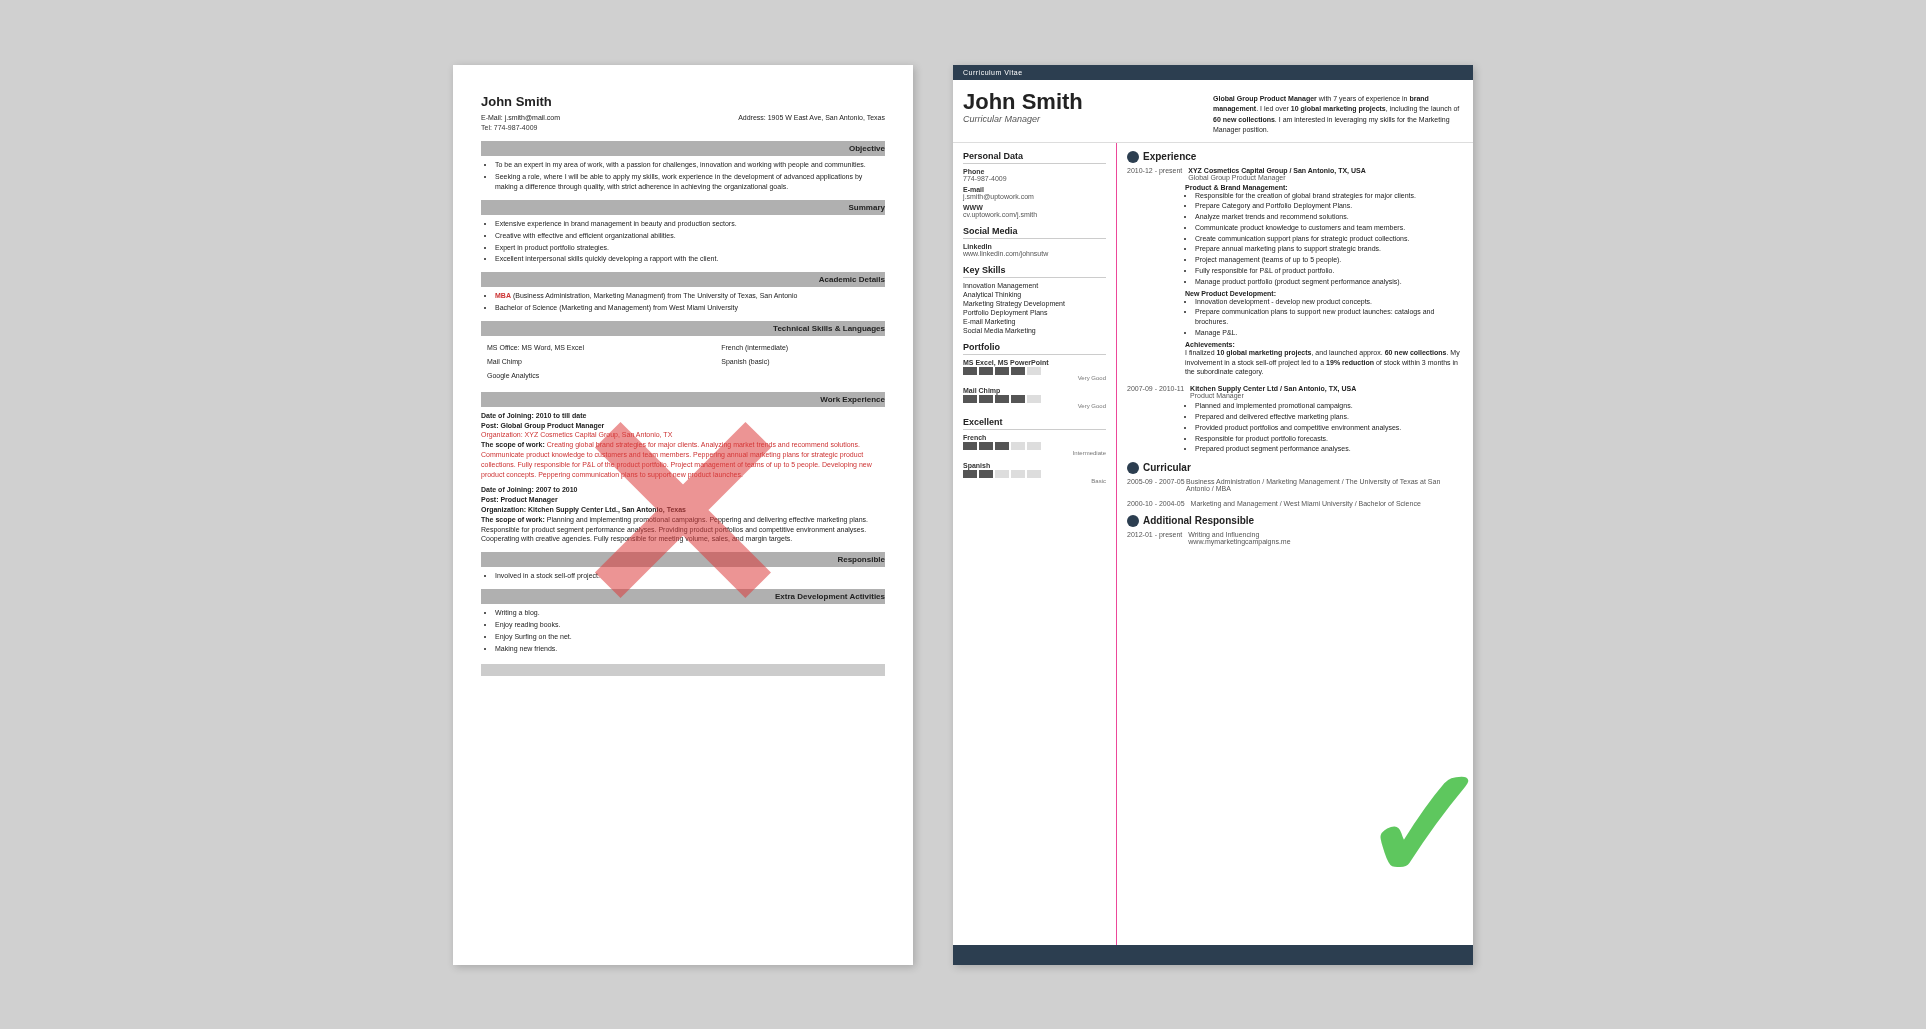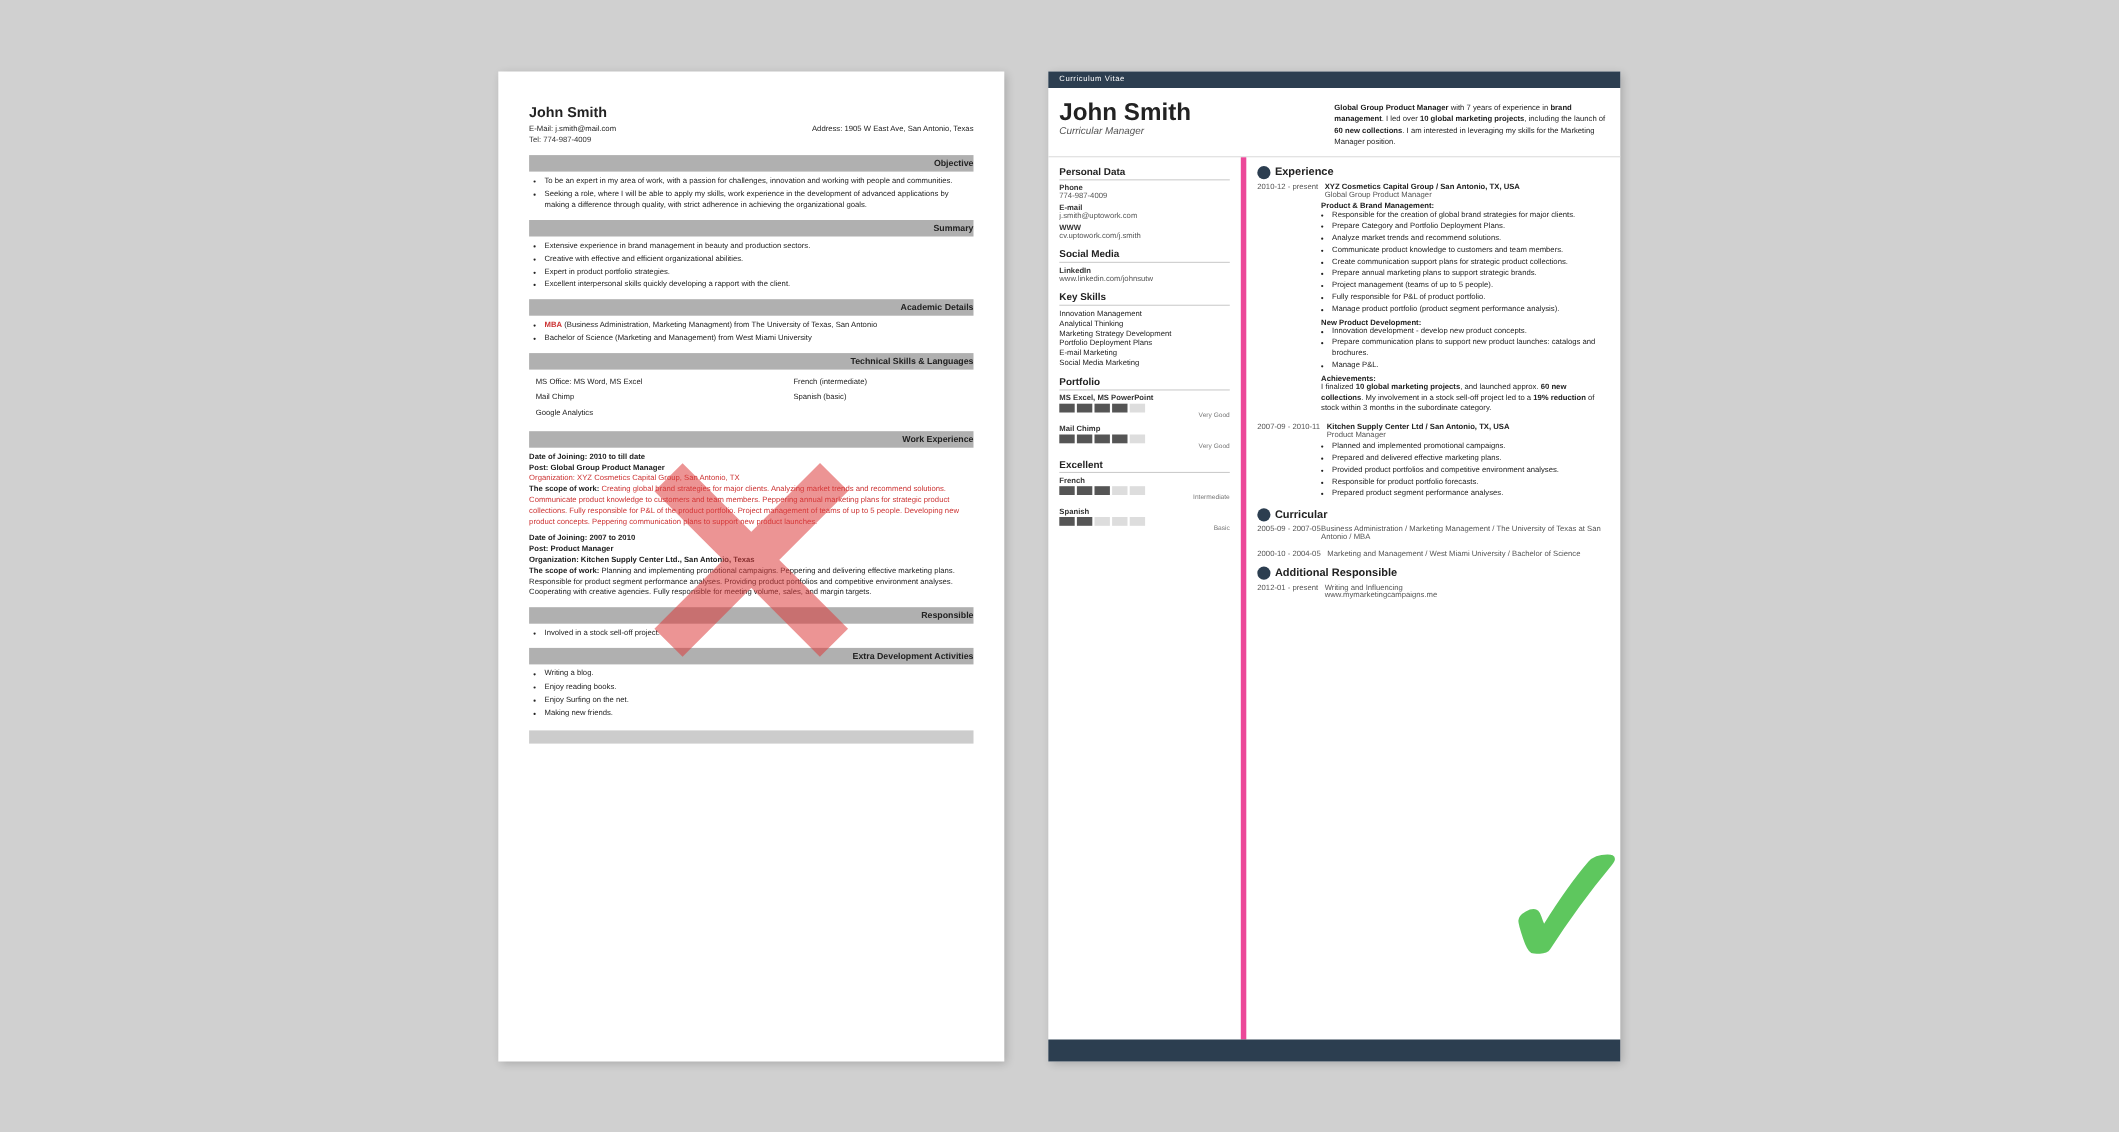--- a/index.html
+++ b/index.html
@@ -162,23 +162,23 @@
       padding-top: 4px;
       line-height: 1.5;
     }
 
     .resume-right .body-section {
       display: flex;
       flex: 1;
     }
 
     .resume-right .left-col {
-      width: 180px;
+      width: 164px;
       padding: 8px 10px;
-      border-right: 5px solid #ec4899;
+      border-right: 1px solid #ec4899;
     }
 
     .resume-right .right-col {
       flex: 1;
       padding: 8px 10px;
     }
 
     .resume-right .col-section-title {
       font-size: 9px;
       font-weight: bold;
@@ -281,21 +281,21 @@
       vertical-align: middle;
     }
 
     .resume-right .right-section-title {
       font-size: 10px;
       font-weight: bold;
       color: #222;
       margin-bottom: 4px;
       margin-top: 8px;
       display: flex;
-      align-items: center;
+      align-items: flex-start;
     }
     .resume-right .right-section-title:first-child {
       margin-top: 0;
     }
 
     .resume-right .bottom-bar {
       background: #2c3e50;
       height: 20px;
       width: 100%;
     }

